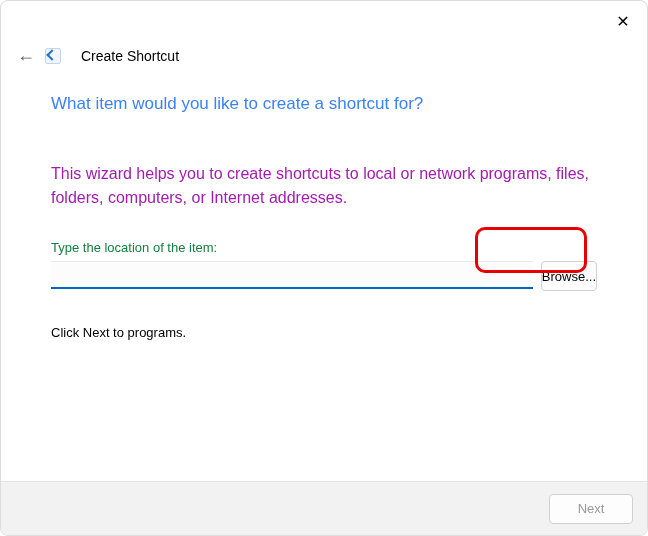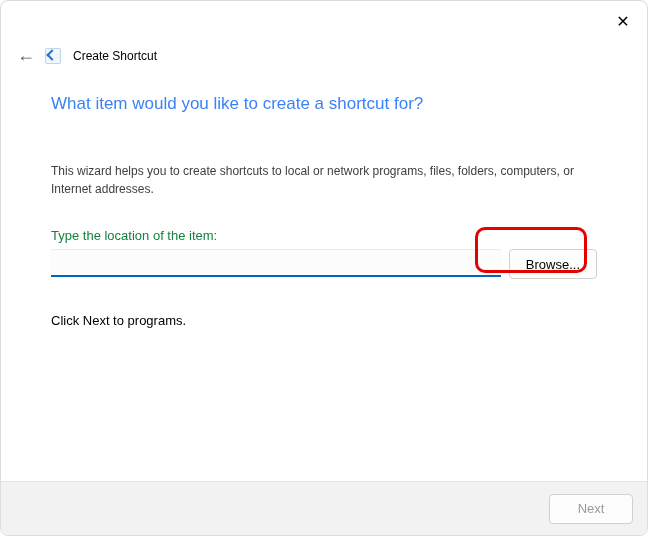--- a/index.html
+++ b/index.html
@@ -32,31 +32,31 @@
     }
     .shortcut-icon::after {
       content: "";
       position: absolute; left: 2px; top: 2px;
       width: 6px; height: 6px;
       border-left: 2px solid #2a6fc9;
       border-bottom: 2px solid #2a6fc9;
       transform: rotate(45deg);
     }
     .header-title {
-      font-size: 12px; color: #000; margin-left: 4px;
+      font-size: 14px; color: #000; margin-left: 12px;
     }
     .content {
       padding: 28px 50px 0 50px;
     }
     .heading {
       font-size: 17px; color: #3b82f6; font-weight: 400;
       margin-bottom: 28px;
     }
     .desc {
-      font-size: 12px; color: #404040; line-height: 1.5;
+      font-size: 16px; color: #a21caf; line-height: 1.5;
       margin-bottom: 30px;
       margin-top: 48px;
     }
     .field-label {
       font-size: 13px; color: #15803d; margin-bottom: 6px;
     }
     .input-row {
       display: flex; align-items: flex-start; gap: 8px;
       margin-bottom: 34px;
     }
@@ -64,21 +64,21 @@
       flex: 1; height: 28px;
       border: none;
       border-top: 1px solid #eaeaea;
       border-bottom: 2px solid #0067c0;
       background: #fcfcfc;
       padding: 0 6px;
       font-size: 13px;
       outline: none;
     }
     .browse-btn {
-      height: 30px; padding: 0 16px;
+      height: 30px; padding: 0 0;
       background: #fdfdfd;
       border: 1px solid #d0d0d0;
       border-radius: 4px;
       font-size: 13px; color: #000;
       cursor: pointer;
     }
     .annotate {
       position: absolute;
       border: 3px solid #e60000;
       border-radius: 10px;

